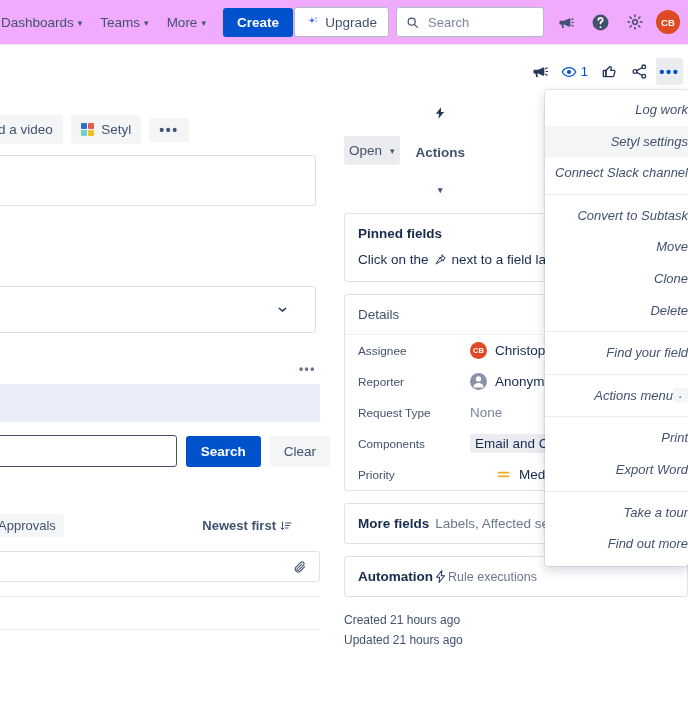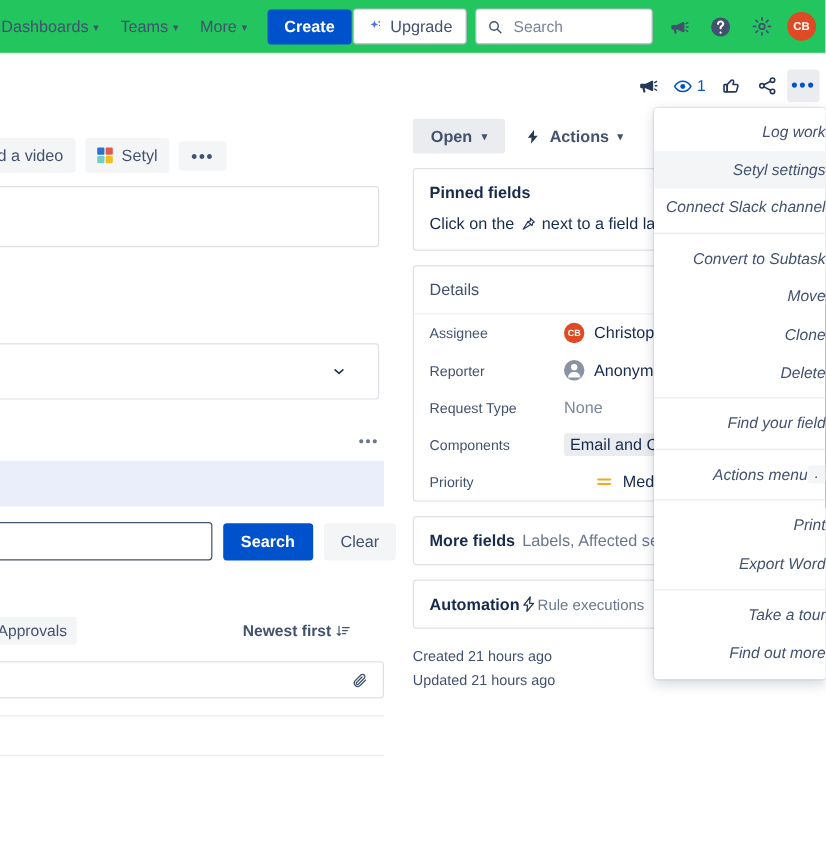--- a/index.html
+++ b/index.html
@@ -10,21 +10,21 @@
     background: #ffffff;
     font-family: "Liberation Sans", sans-serif;
     color: #172b4d;
     -webkit-font-smoothing: antialiased;
   }
   .app { position: relative; width: 688px; height: 712px; background:#fff; }
 
   
   .topnav {
     position: absolute; top: 0; left: 0; width: 688px; height: 45px;
-    background: #22c55e;
+    background: #f0abfc;
     border-bottom: 1px solid #ebecf0;
     display: flex; align-items: center;
   }
   .nav-left { display: flex; align-items: center; height: 100%; padding-left: 0; }
   .nav-item {
     font-size: 13.5px; color: #42526e; font-weight: 500;
     padding: 6px 9px; border-radius: 3px; cursor: pointer;
     display: flex; align-items: center; gap: 4px; white-space: nowrap;
   }
   .nav-item:first-child { margin-left: -8px; }
@@ -139,27 +139,27 @@
   .ai-btn {
     width: 27px; height: 27px; border-radius: 3px; cursor: pointer;
     display:flex; align-items:center; justify-content:center; color:#42526e;
   }
   .ai-watch { width: auto; padding: 0 5px; gap: 4px; font-size: 13px; color:#0052cc; font-weight:500;}
   .ai-btn.active { background:#ebecf0; }
 
   .status-row { display:flex; align-items:center; gap: 10px; margin-top: 14px; }
   .status-btn {
     background:#ebecf0; border:none; border-radius:3px; cursor:pointer;
-    font-size:13.5px; font-weight:700; color:#42526e; padding: 7px 15px;
+    font-size:13.5px; font-weight:400; color:#42526e; padding: 7px 5px;
     display:flex; align-items:center; gap: 8px; font-family:"Liberation Sans", sans-serif;
   }
   .actions-btn {
     background:transparent; border:none; cursor:pointer;
     font-size:13.5px; font-weight:600; color:#42526e; padding: 7px 6px;
-    display:flex; align-items:center; gap: 7px; font-family:"Liberation Sans", sans-serif;
+    display:flex; align-items:center; gap: 25px; font-family:"Liberation Sans", sans-serif;flex-direction:column;
   }
 
   .card {
     border: 1px solid #dfe1e6; border-radius: 3px; background:#fff;
     margin-top: 12px; width: 344px;
   }
   .card-pinned { padding: 12px 13px 14px 13px; }
   .pinned-title { font-size: 13.5px; font-weight: 700; color:#172b4d; }
   .pinned-desc { font-size: 13.5px; color:#172b4d; margin-top: 11px; display:flex; align-items:center; gap:5px; white-space:nowrap;}
   .card-hdr { font-size: 13.5px; color:#42526e; font-weight:500; padding: 12px 13px; border-bottom:1px solid #f0f1f4; }

